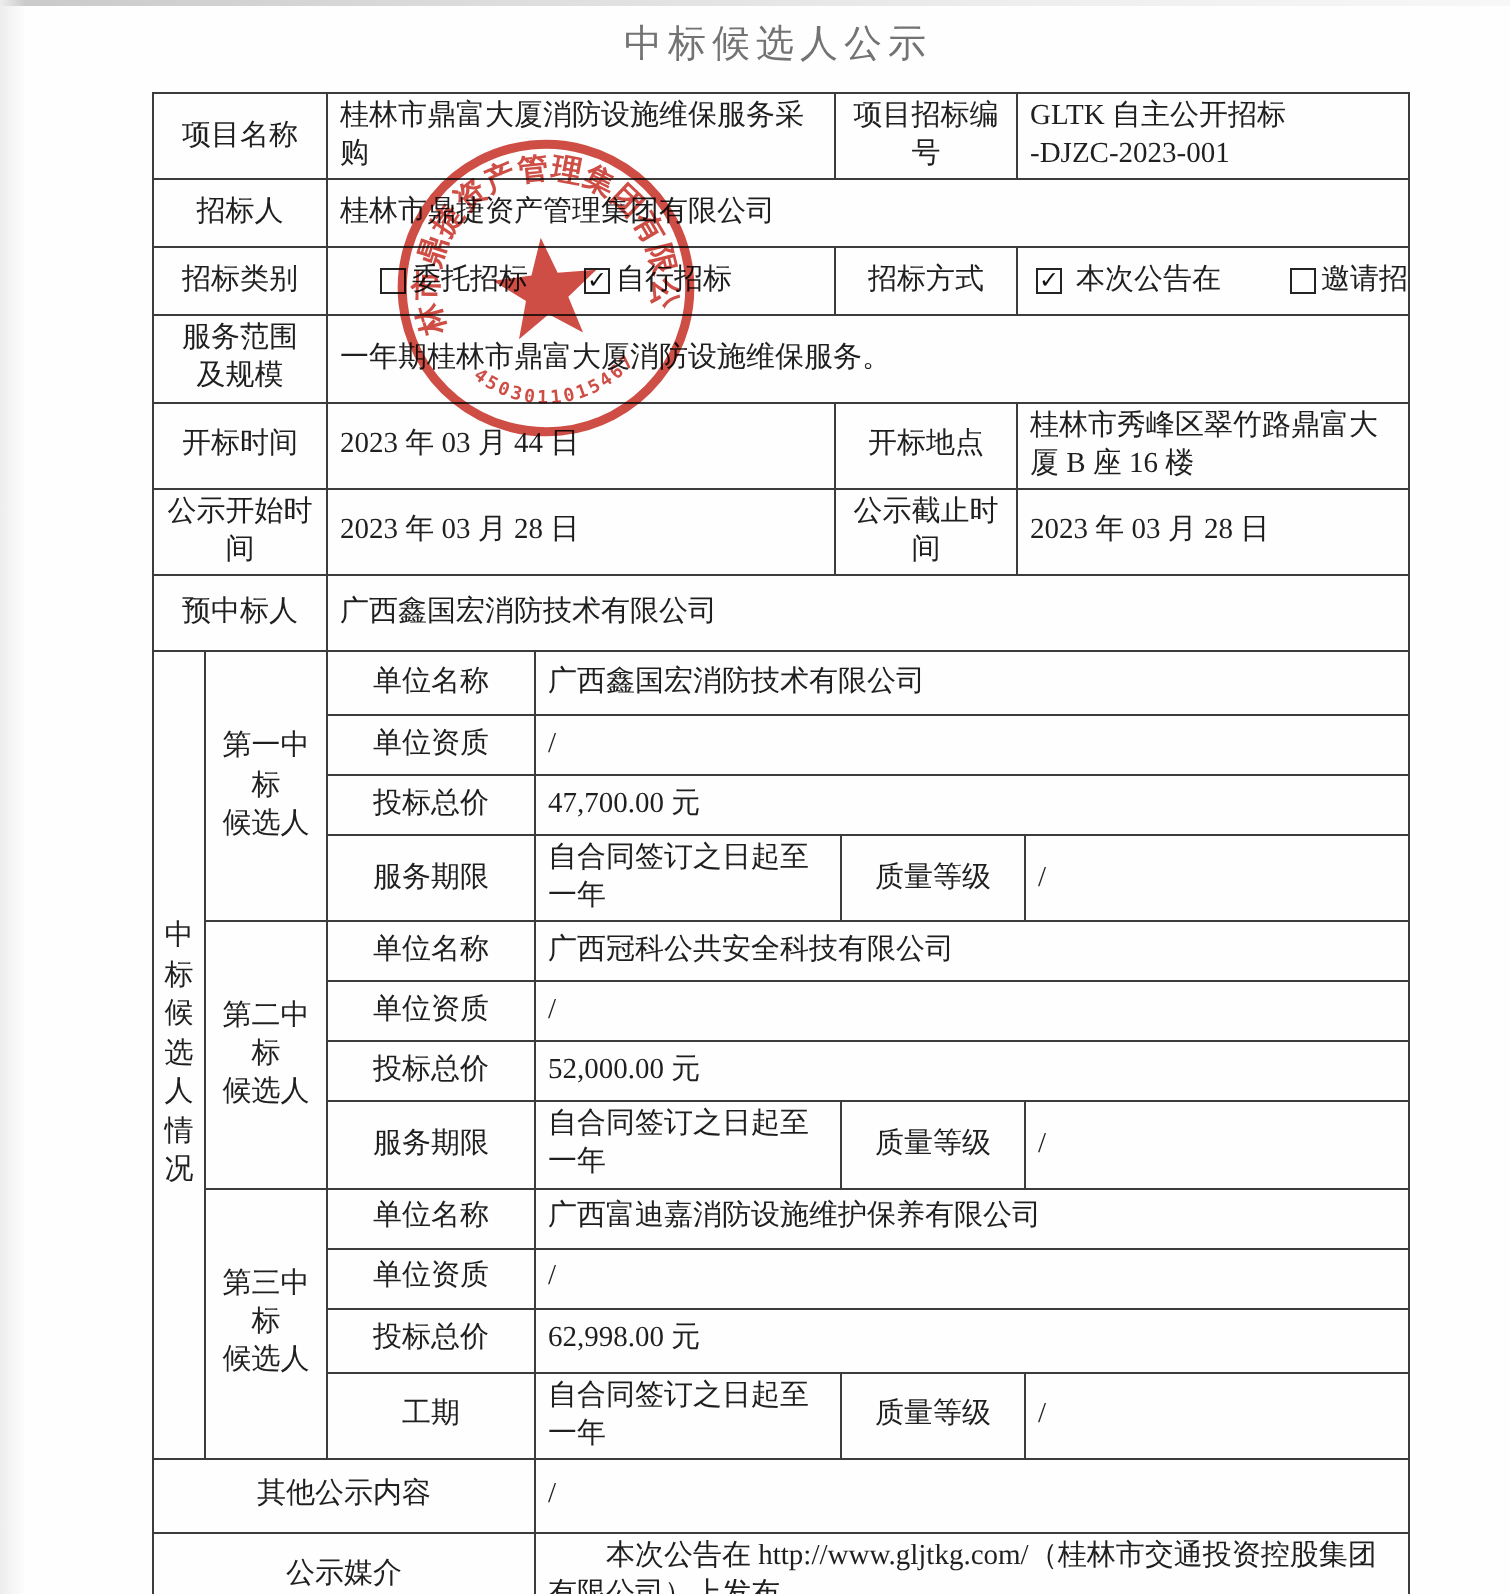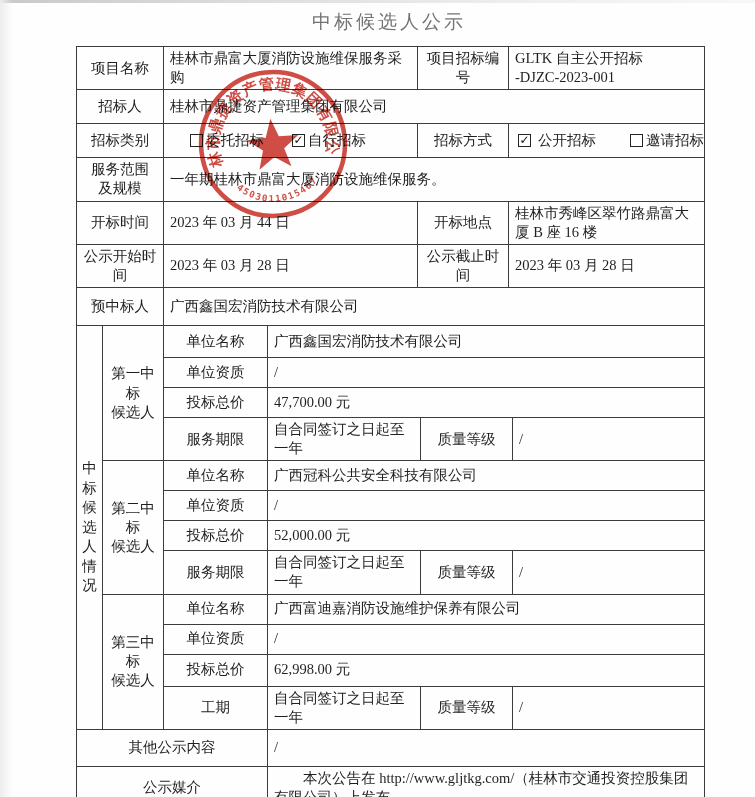--- a/index.html
+++ b/index.html
@@ -109,21 +109,21 @@
               </span>
         </span>
       </td>
       <td class="lab">招标方式</td>
       <td class="val optcell2">
         <span class="optwrap">
           <span class="opt spaced">
                 <span class="cb">
                   <span class="mk">✓</span>
                 </span>
-                <span>公开招标</span>
+                <span>本次公告在</span>
               </span>
           <span class="opt">
                 <span class="cb">
                   <span class="mk"></span>
                 </span>
                 <span>邀请招标</span>
               </span>
         </span>
       </td>
     </tr>

